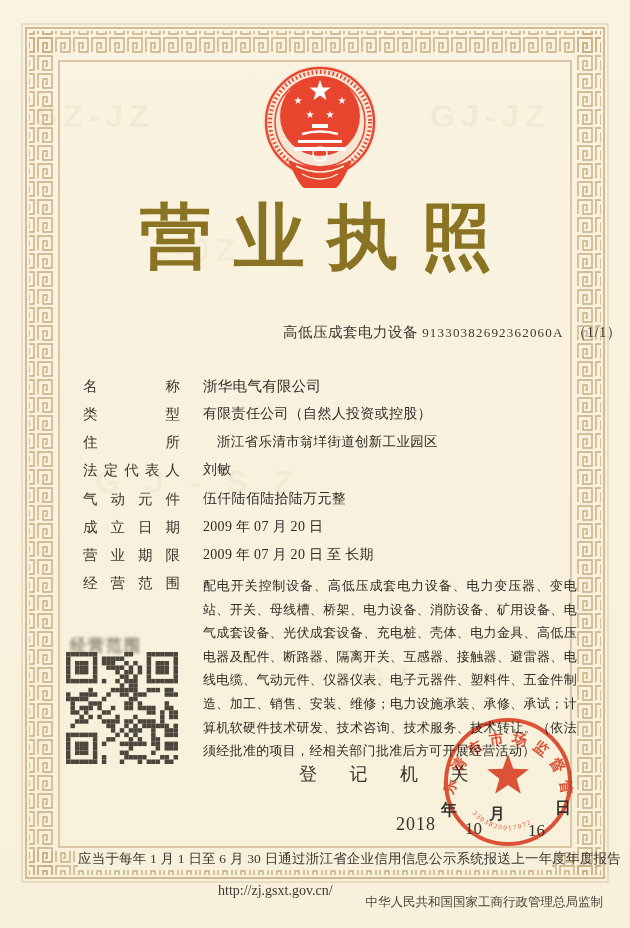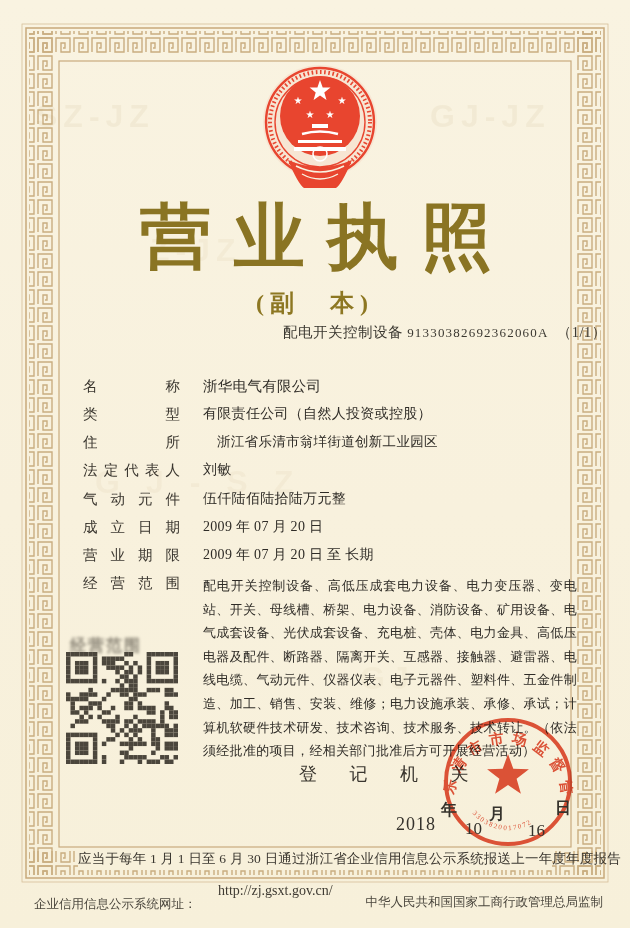--- a/index.html
+++ b/index.html
@@ -100,24 +100,23 @@
     <rect x="54" y="60" width="16" height="4" fill="#fff"></rect>
     <rect x="40" y="76" width="44" height="3" fill="#fff"></rect>
     <rect x="36" y="83" width="52" height="4" fill="#fff"></rect>
     <circle cx="62" cy="90" r="7" fill="none" stroke="#fff" stroke-width="1.6"></circle>
     <path d="M30,96 Q40,120 46,124 L78,124 Q84,120 94,96 Q62,110 30,96 Z" fill="#e8452f"></path>
     <path d="M38,102 Q62,114 86,102" stroke="#f9f3e1" stroke-width="1.6" fill="none"></path>
     <path d="M44,110 Q62,120 80,110" stroke="#f9f3e1" stroke-width="1.4" fill="none"></path>
   </svg>
 
   <div class="title">营业执照</div>
-  <div class="subtitle">(副　本)</div>
 
   <div class="credit">
-    <span>配电开关控制设备</span>
+    <span>高低压成套电力设备</span>
     <span class="code">91330382692362060A</span>
     <span class="copyidx">（1/1）</span>
   </div>
 
   <div class="row r1">
     <span class="lab">名称</span>
     <span class="val">浙华电气有限公司</span>
   </div>
   <div class="row r2">
     <span class="lab">类型</span>
@@ -464,17 +463,16 @@
   <div class="dateline">
     <span class="d-year">2018</span>
     <span class="d-ychar">年</span>
     <span class="d-month">10</span>
     <span class="d-mchar">月</span>
     <span class="d-day">16</span>
     <span class="d-dchar">日</span>
   </div>
 
   <div class="annual">应当于每年 1 月 1 日至 6 月 30 日通过浙江省企业信用信息公示系统报送上一年度年度报告</div>
-  <div class="foot-left">企业信用信息公示系统网址：</div>
   <div class="foot-url">http://zj.gsxt.gov.cn/</div>
   <div class="foot-right">中华人民共和国国家工商行政管理总局监制</div>
 
 </div>
 
 </body></html>

